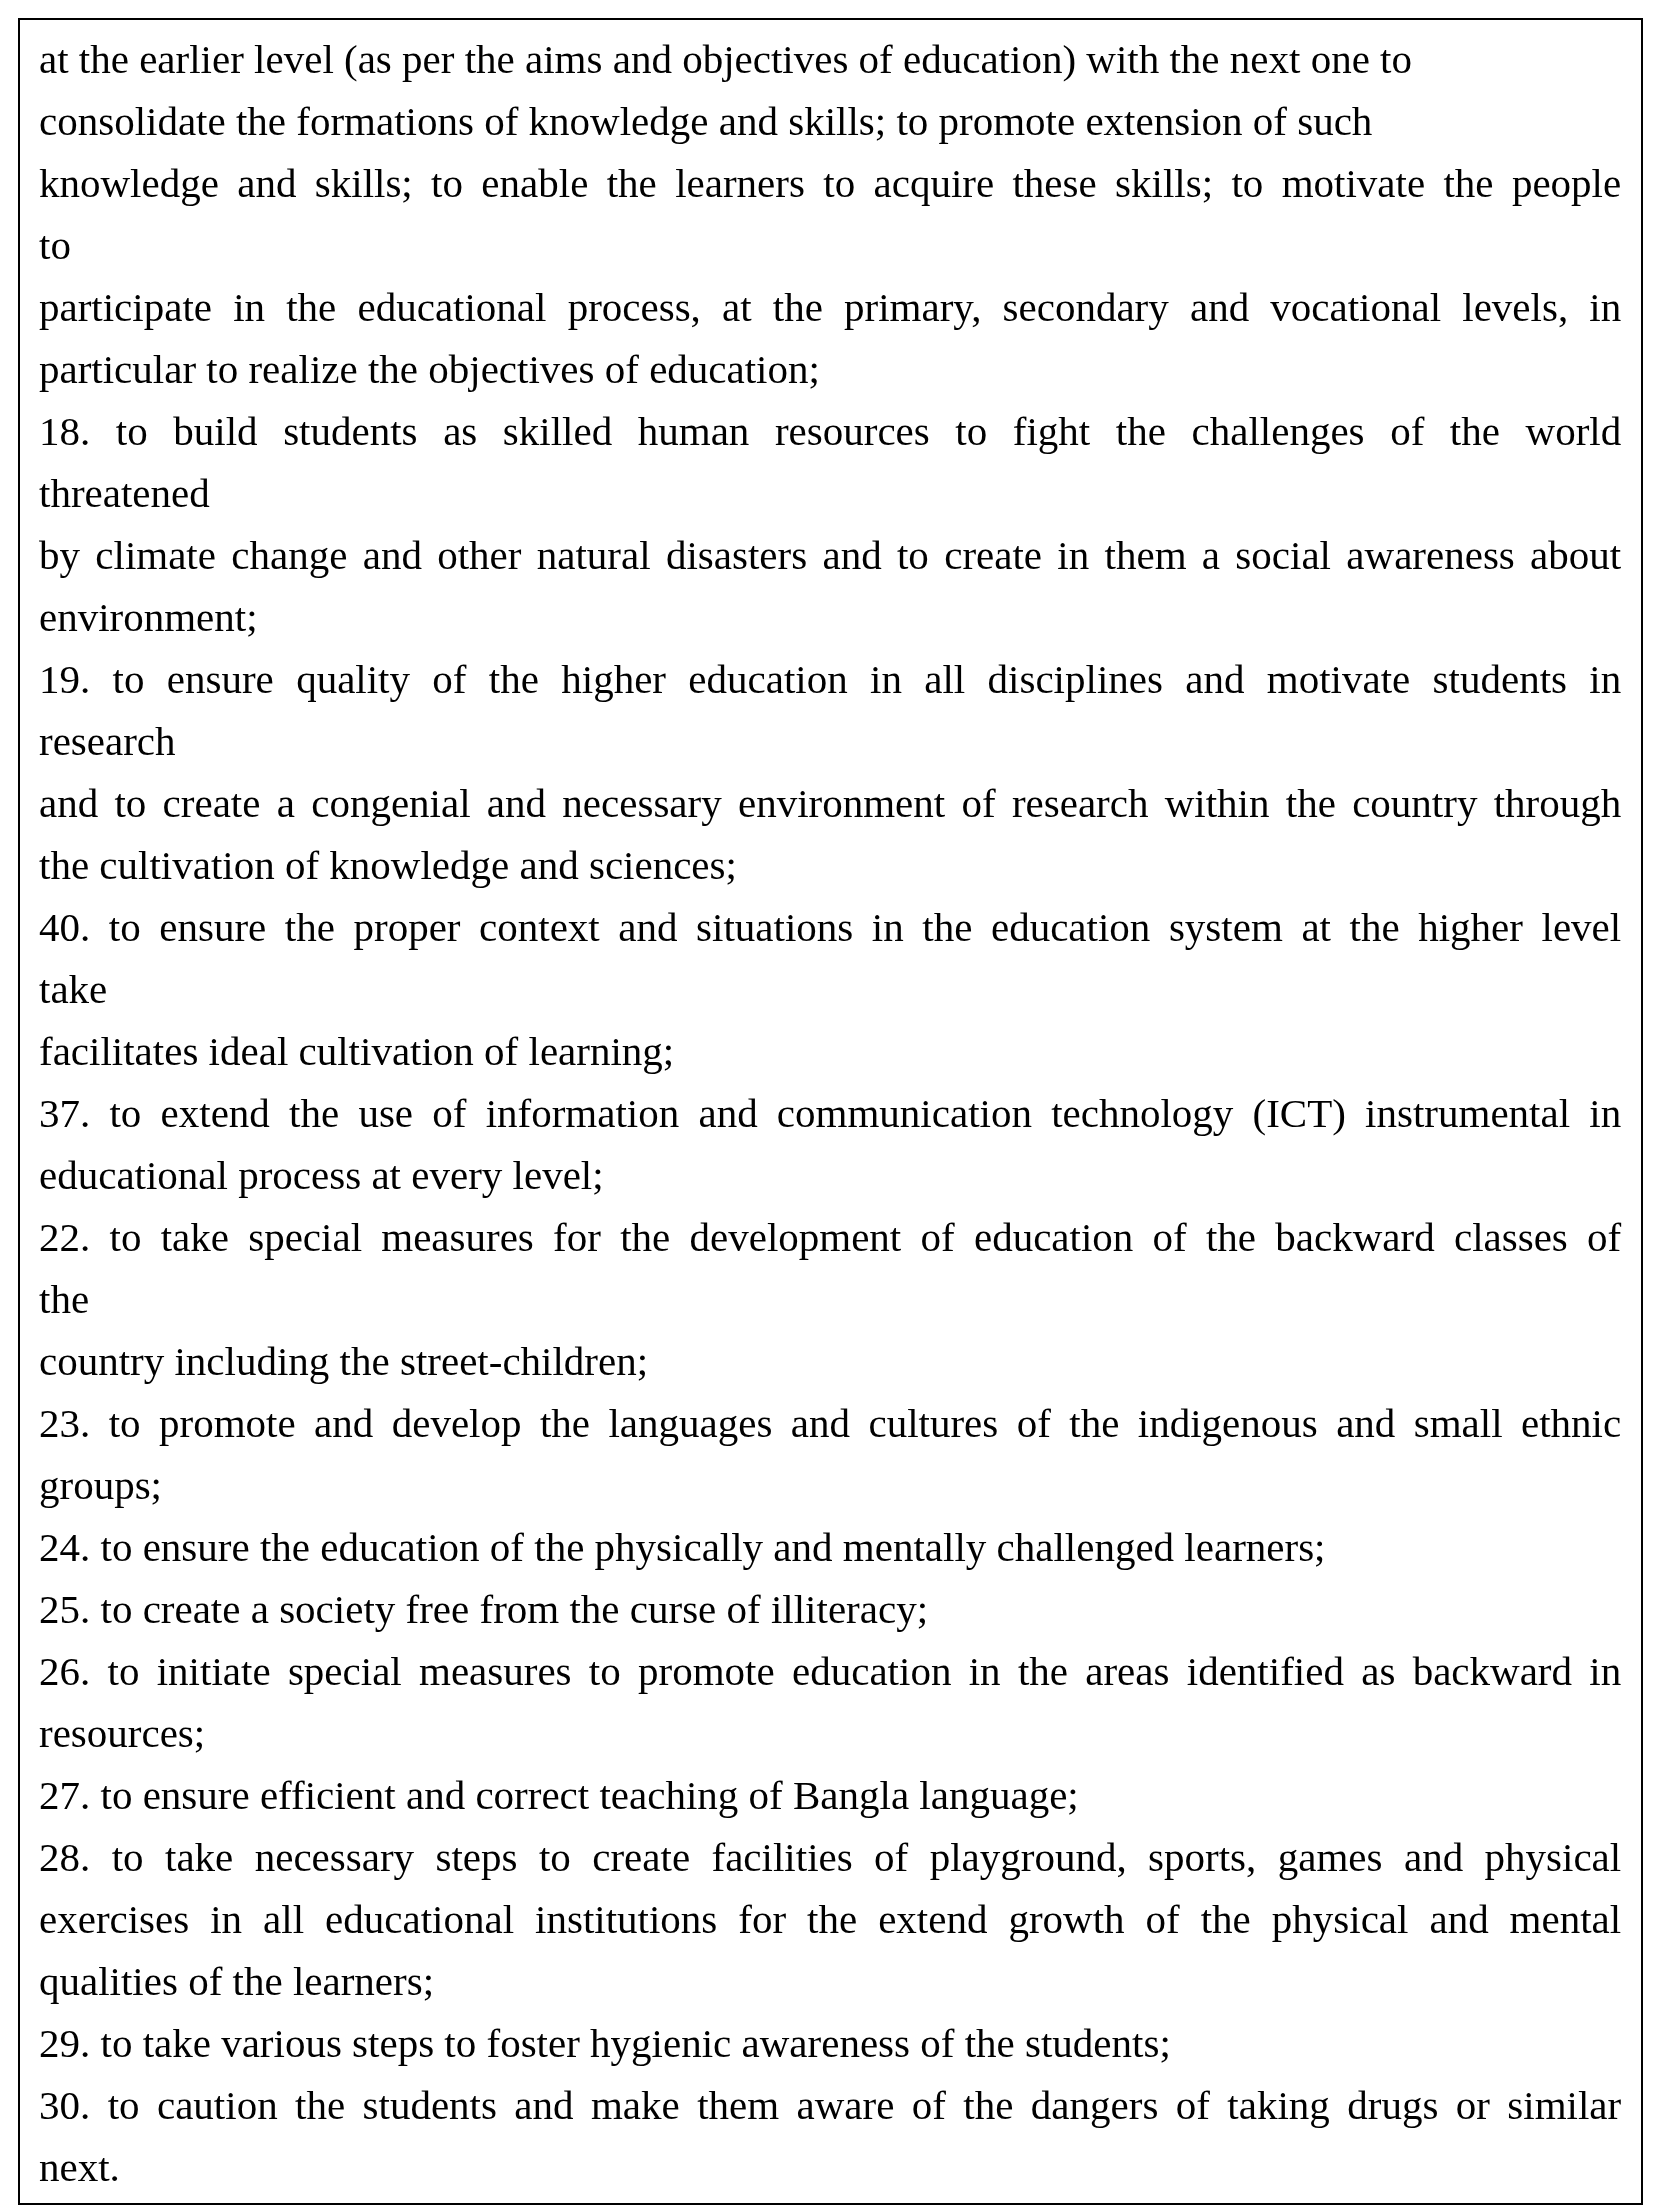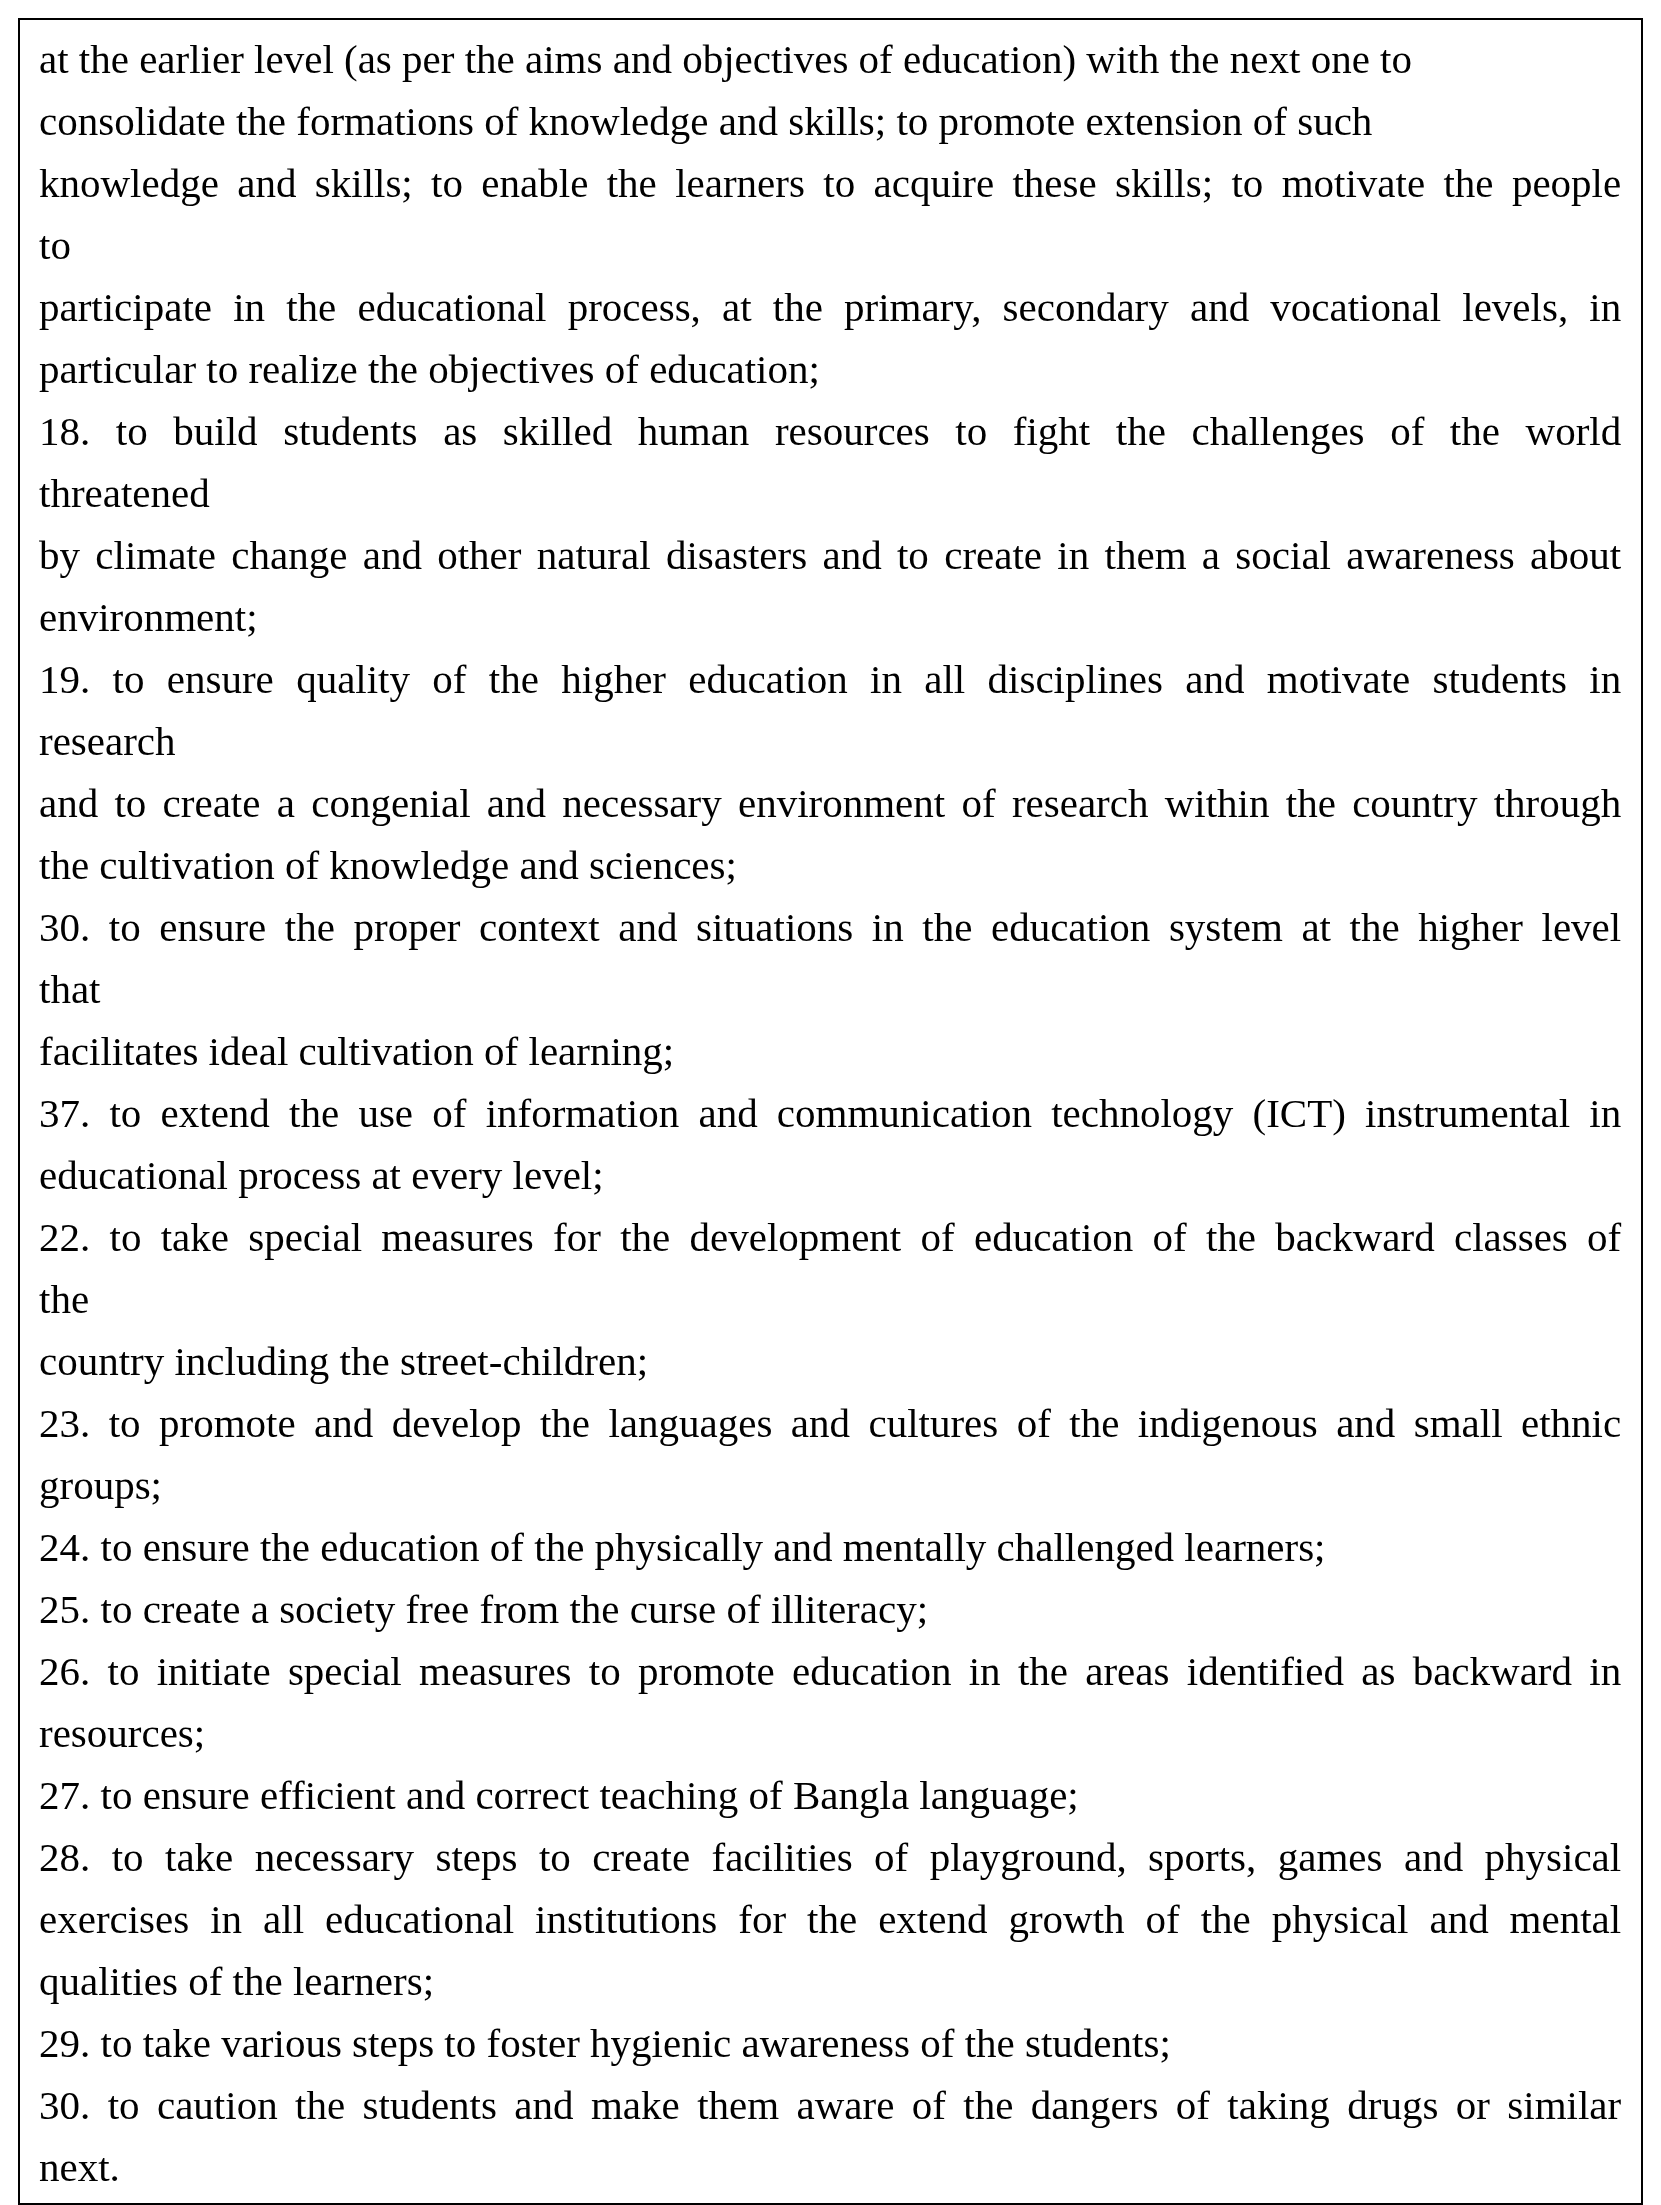--- a/index.html
+++ b/index.html
@@ -32,22 +32,22 @@
             <span class="line">participate in the educational process, at the primary, secondary and vocational levels, in</span>
             <span class="line last">particular to realize the objectives of education;</span>
             <span class="line">18. to build students as skilled human resources to fight the challenges of the world</span>
             <span class="line last">threatened</span>
             <span class="line">by climate change and other natural disasters and to create in them a social awareness about</span>
             <span class="line last">environment;</span>
             <span class="line">19. to ensure quality of the higher education in all disciplines and motivate students in</span>
             <span class="line last">research</span>
             <span class="line">and to create a congenial and necessary environment of research within the country through</span>
             <span class="line last">the cultivation of knowledge and sciences;</span>
-            <span class="line">30. to ensure the proper context and situations in the education system at the higher level</span>
-            <span class="line last">that</span>
+            <span class="line">40. to ensure the proper context and situations in the education system at the higher level</span>
+            <span class="line last">take</span>
             <span class="line last">facilitates ideal cultivation of learning;</span>
             <span class="line">37. to extend the use of information and communication technology (ICT) instrumental in</span>
             <span class="line last">educational process at every level;</span>
             <span class="line">22. to take special measures for the development of education of the backward classes of</span>
             <span class="line last">the</span>
             <span class="line last">country including the street-children;</span>
             <span class="line">23. to promote and develop the languages and cultures of the indigenous and small ethnic</span>
             <span class="line last">groups;</span>
             <span class="line last">24. to ensure the education of the physically and mentally challenged learners;</span>
             <span class="line last">25. to create a society free from the curse of illiteracy;</span>

